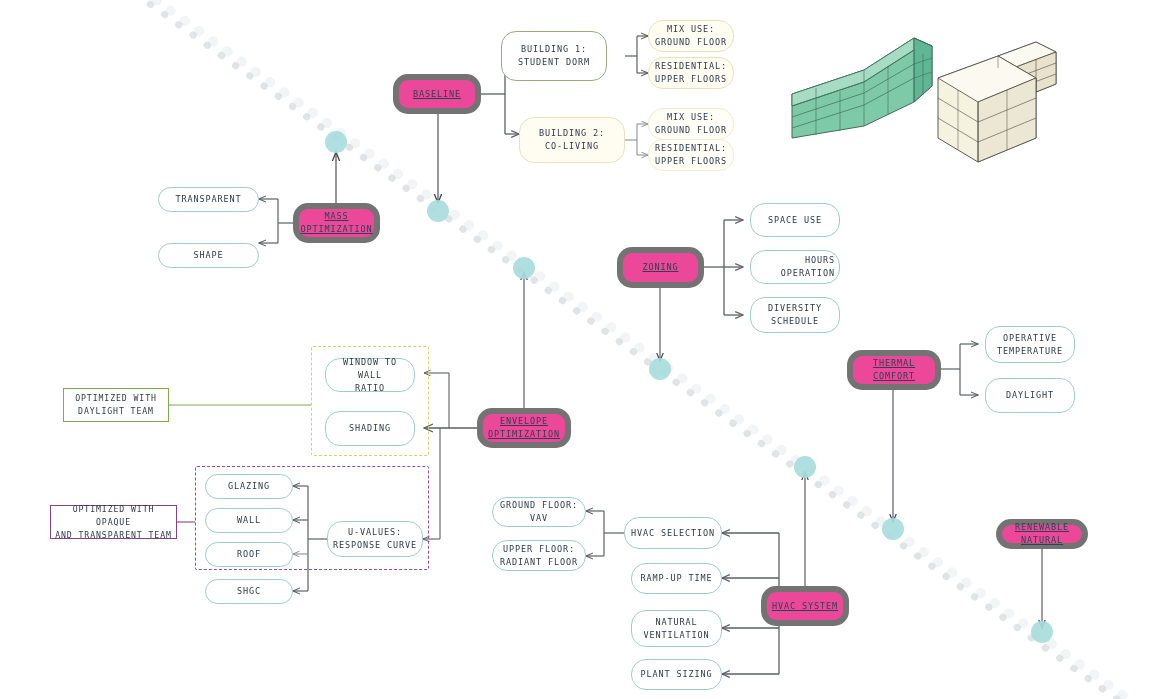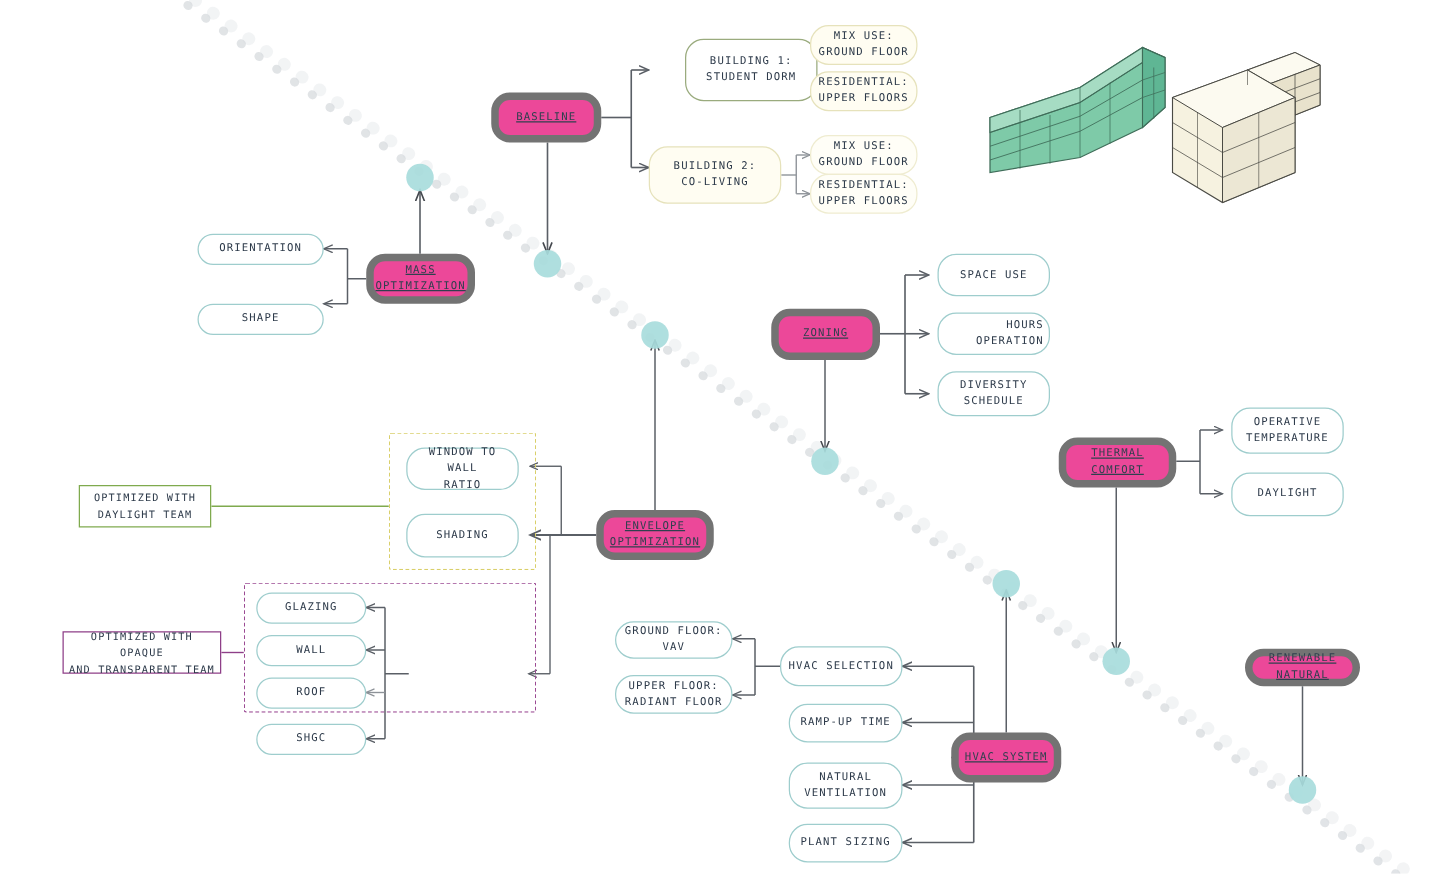--- a/index.html
+++ b/index.html
@@ -256,37 +256,37 @@
   <div class="spine-dot" style="left:325px; top:131px; width:22px; height:22px;"></div>
   <div class="spine-dot" style="left:427px; top:200px; width:22px; height:22px;"></div>
   <div class="spine-dot" style="left:513px; top:257px; width:22px; height:22px;"></div>
   <div class="spine-dot" style="left:649px; top:358px; width:22px; height:22px;"></div>
   <div class="spine-dot" style="left:794px; top:456px; width:22px; height:22px;"></div>
   <div class="spine-dot" style="left:882px; top:518px; width:22px; height:22px;"></div>
   <div class="spine-dot" style="left:1031px; top:621px; width:22px; height:22px;"></div>
 
   <div class="node primary" style="left:393px; top:74px; width:88px; height:40px;">BASELINE</div>
 
-  <div class="node green" style="left:548px; top:31px; width:106px; height:50px;">BUILDING 1:
+  <div class="node green" style="left:501px; top:31px; width:106px; height:50px;">BUILDING 1:
 STUDENT DORM</div>
   <div class="node cream" style="left:519px; top:117px; width:106px; height:46px;">BUILDING 2:
 CO-LIVING</div>
 
   <div class="node cream" style="left:648px; top:20px; width:86px; height:32px;">MIX USE:
 GROUND FLOOR</div>
   <div class="node cream" style="left:648px; top:57px; width:86px; height:32px;">RESIDENTIAL:
 UPPER FLOORS</div>
   <div class="node creamlight" style="left:648px; top:108px; width:86px; height:32px;">MIX USE:
 GROUND FLOOR</div>
   <div class="node creamlight" style="left:648px; top:139px; width:86px; height:32px;">RESIDENTIAL:
 UPPER FLOORS</div>
 
   <div class="node primary" style="left:293px; top:203px; width:87px; height:40px;">MASS
 OPTIMIZATION</div>
-  <div class="node sub" style="left:158px; top:187px; width:101px; height:25px;">ORIENTATION</div>
+  <div class="node sub" style="left:158px; top:187px; width:101px; height:25px;">TRANSPARENT</div>
   <div class="node sub" style="left:158px; top:231px; width:101px; height:25px;margin-top:12px;">SHAPE</div>
 
   <div class="node primary" style="left:617px; top:247px; width:87px; height:41px;">ZONING</div>
   <div class="node sub" style="left:750px; top:203px; width:90px; height:34px;">SPACE USE</div>
   <div class="node sub" style="left:750px; top:250px; width:90px; height:34px;text-align:right;">HOURS OPERATION</div>
   <div class="node sub" style="left:750px; top:297px; width:90px; height:36px;">DIVERSITY
 SCHEDULE</div>
 
   <div class="node primary" style="left:847px; top:350px; width:94px; height:40px;">THERMAL COMFORT</div>
   <div class="node sub" style="left:985px; top:326px; width:90px; height:37px;">OPERATIVE
@@ -301,20 +301,22 @@
 
   <div class="node ann-green" style="left:63px; top:388px; width:106px; height:34px;">OPTIMIZED WITH
 DAYLIGHT TEAM</div>
   <div class="node ann-purple" style="left:50px; top:505px; width:127px; height:34px;">OPTIMIZED WITH OPAQUE
 AND TRANSPARENT TEAM</div>
 
   <div class="node sub" style="left:205px; top:474px; width:88px; height:25px;">GLAZING</div>
   <div class="node sub" style="left:205px; top:508px; width:88px; height:25px;">WALL</div>
   <div class="node sub" style="left:205px; top:542px; width:88px; height:25px;">ROOF</div>
   <div class="node sub" style="left:205px; top:579px; width:88px; height:25px;">SHGC</div>
+  <div class="node sub" style="left:327px; top:521px; width:96px; height:36px;">U-VALUES:
+RESPONSE CURVE</div>
 
   <div class="node primary" style="left:761px; top:586px; width:88px; height:40px;">HVAC SYSTEM</div>
   <div class="node sub" style="left:624px; top:517px; width:98px; height:32px;">HVAC SELECTION</div>
   <div class="node sub" style="left:631px; top:563px; width:91px; height:31px;">RAMP-UP TIME</div>
   <div class="node sub" style="left:631px; top:610px; width:91px; height:37px;">NATURAL
 VENTILATION</div>
   <div class="node sub" style="left:631px; top:659px; width:91px; height:31px;">PLANT SIZING</div>
 
   <div class="node sub" style="left:492px; top:497px; width:94px; height:30px;">GROUND FLOOR:
 VAV</div>

